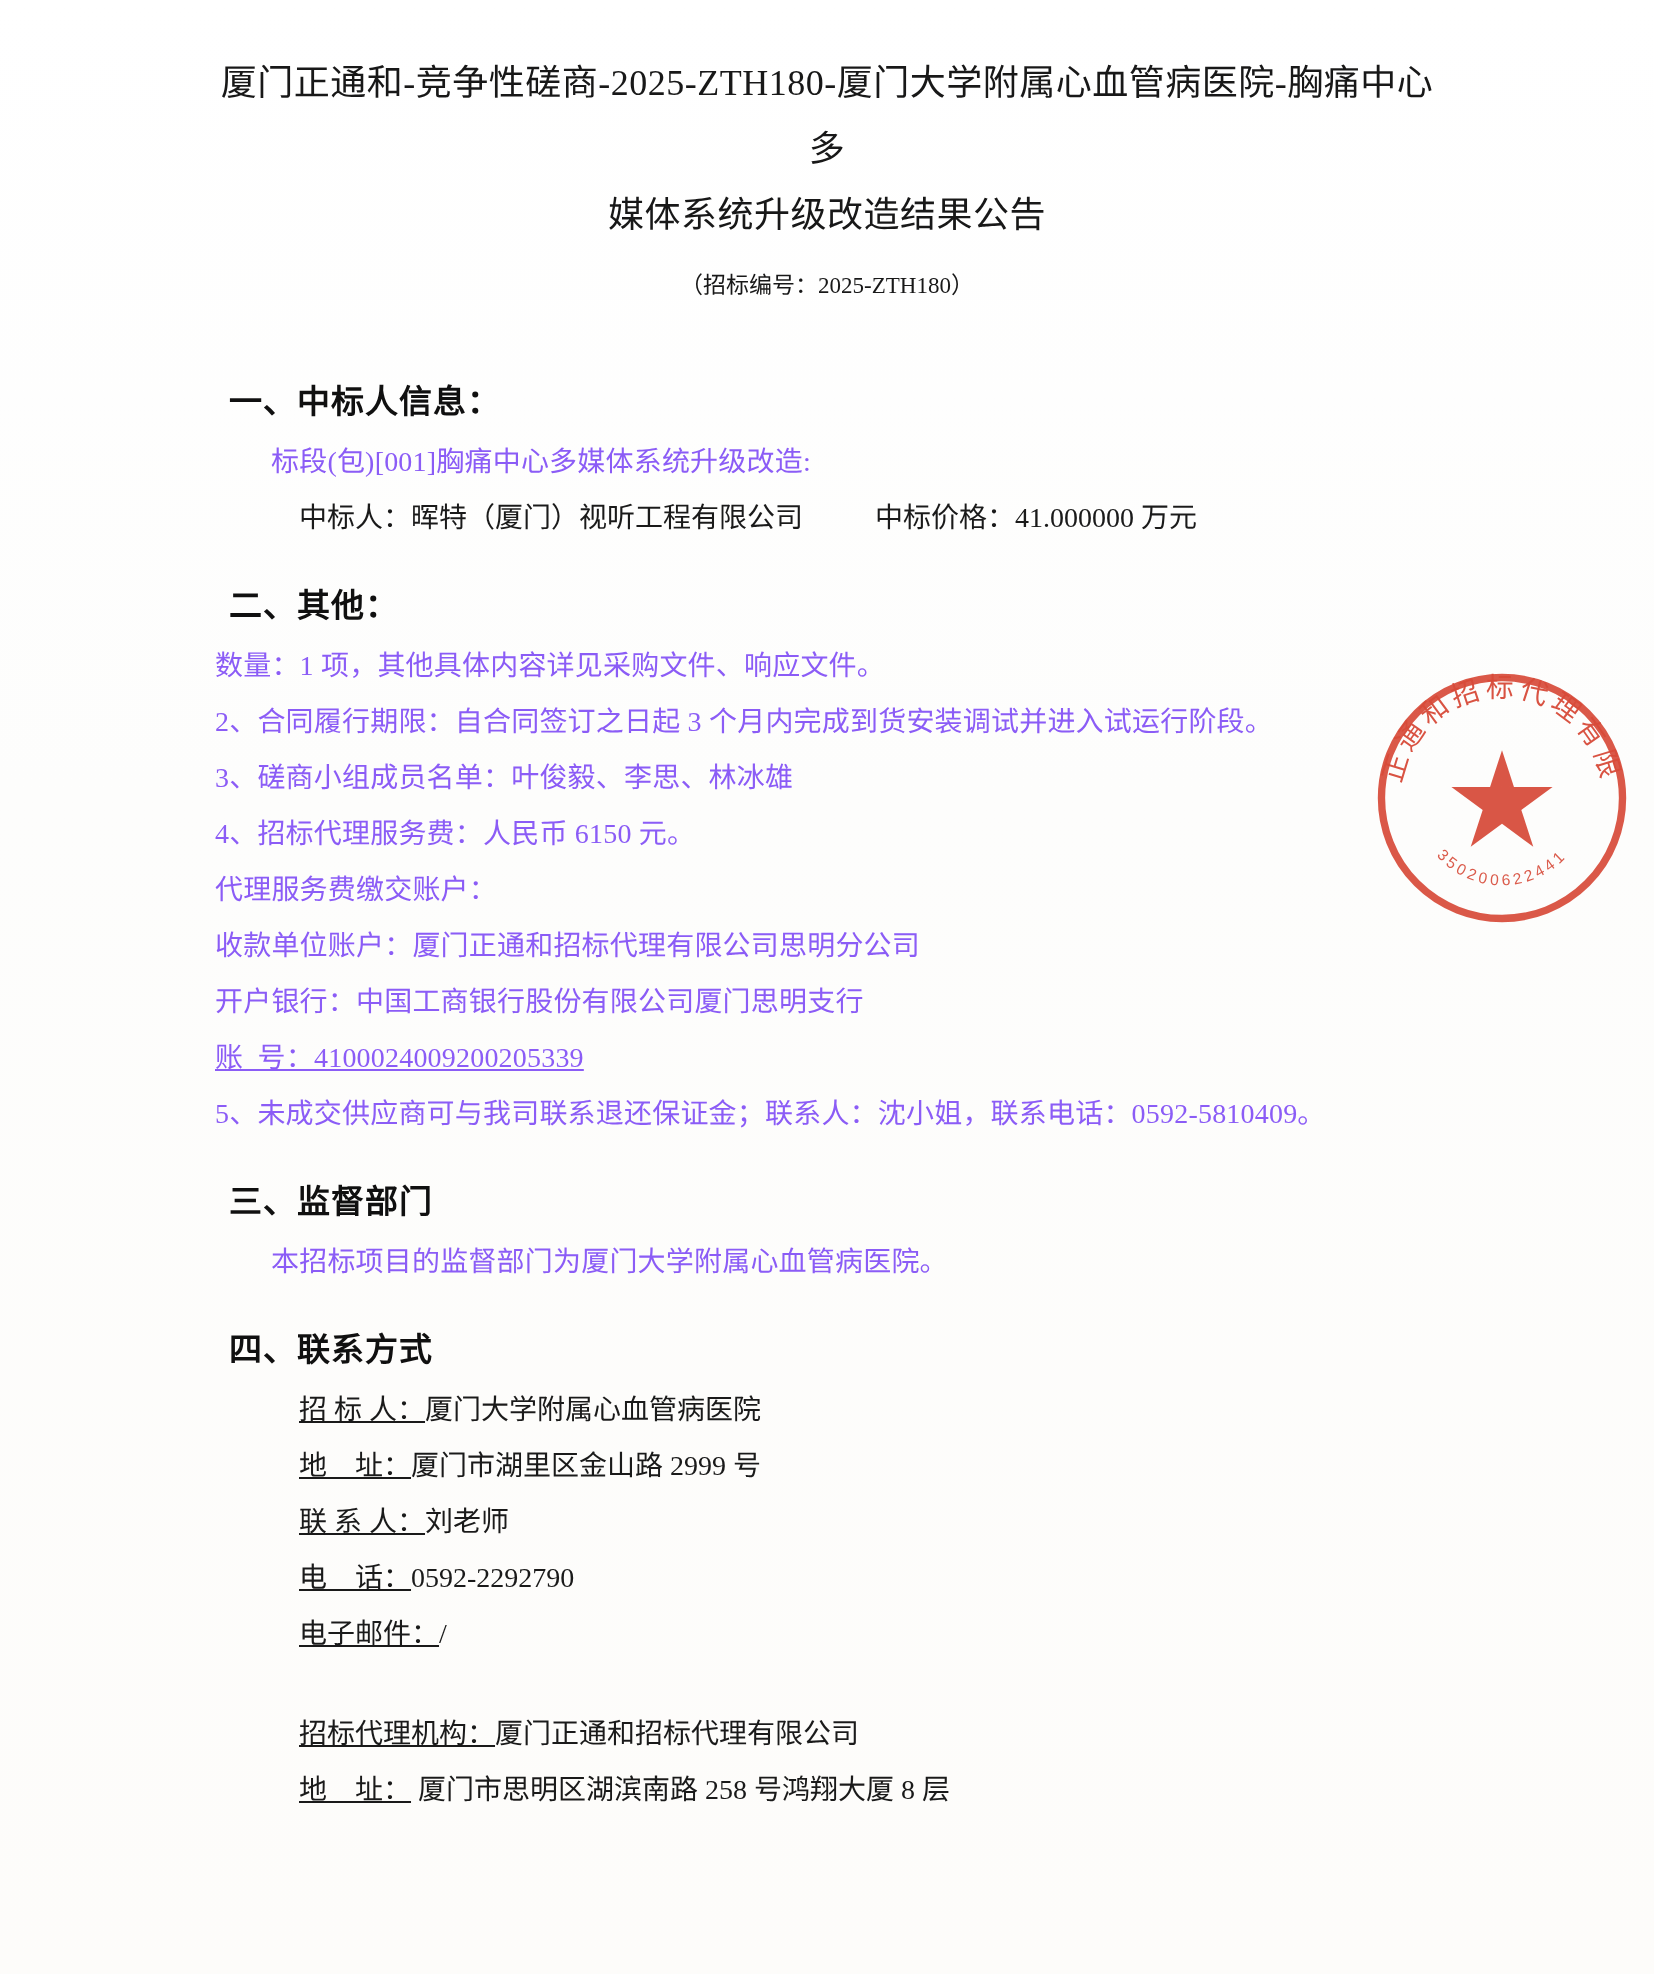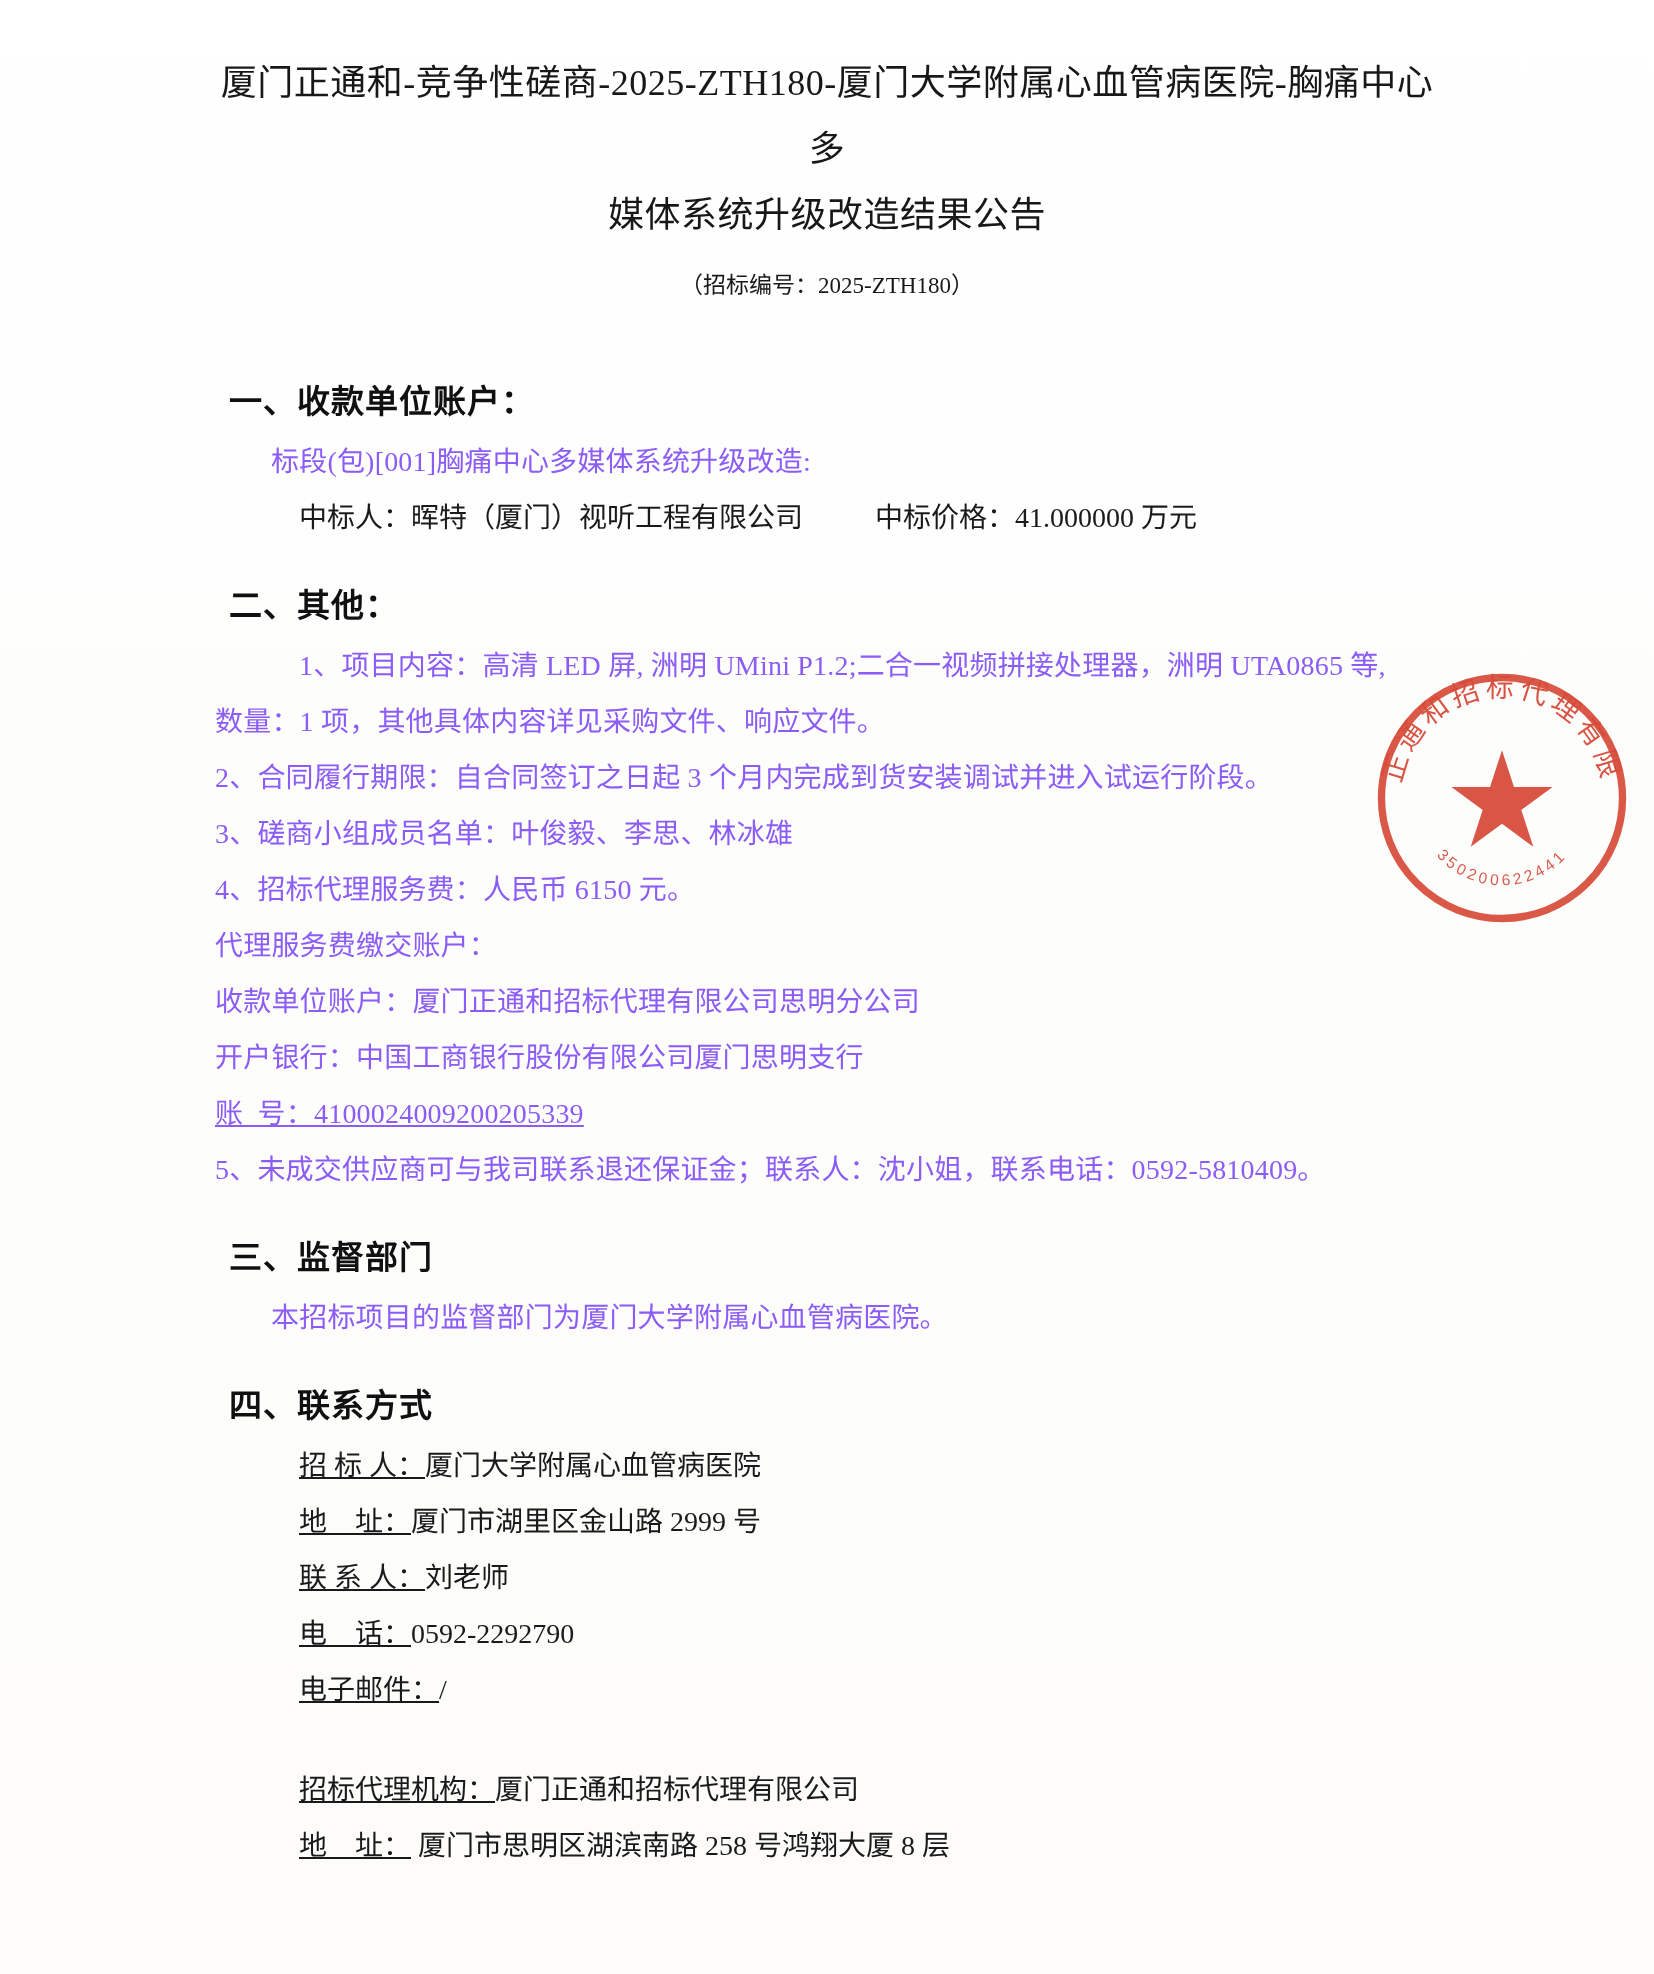--- a/index.html
+++ b/index.html
@@ -123,26 +123,25 @@
   </svg>
 
   <div class="content">
 
     <div class="doc-title">
       <span>厦门正通和-竞争性磋商-2025-ZTH180-厦门大学附属心血管病医院-胸痛中心多</span>
       <span class="line2">媒体系统升级改造结果公告</span>
     </div>
     <div class="doc-subtitle">（招标编号：2025-ZTH180）</div>
 
-    <div class="section-heading">一、收款单位账户：</div>
+    <div class="section-heading">一、中标人信息：</div>
     <p class="body-line indent-2">标段(包)[001]胸痛中心多媒体系统升级改造:</p>
     <div class="pair-row"><span>中标人：</span><span>晖特（厦门）视听工程有限公司</span><span class="price-gap"></span><span>中标价格：</span><span>41.000000 万元</span></div>
 
     <div class="section-heading tight">二、其他：</div>
-    <p class="body-line indent-1 hang">1、项目内容：高清 LED 屏, 洲明 UMini P1.2;二合一视频拼接处理器，洲明 UTA0865 等,</p>
     <p class="body-line">数量：1 项，其他具体内容详见采购文件、响应文件。</p>
     <p class="body-line">2、合同履行期限：自合同签订之日起 3 个月内完成到货安装调试并进入试运行阶段。</p>
     <p class="body-line">3、磋商小组成员名单：叶俊毅、李思、林冰雄</p>
     <p class="body-line">4、招标代理服务费：人民币 6150 元。</p>
     <p class="body-line">代理服务费缴交账户：</p>
     <p class="body-line">收款单位账户：厦门正通和招标代理有限公司思明分公司</p>
     <p class="body-line">开户银行：中国工商银行股份有限公司厦门思明支行</p>
     <p class="body-line label-spaced">账  号：4100024009200205339</p>
     <p class="body-line">5、未成交供应商可与我司联系退还保证金；联系人：沈小姐，联系电话：0592-5810409。</p>
 

